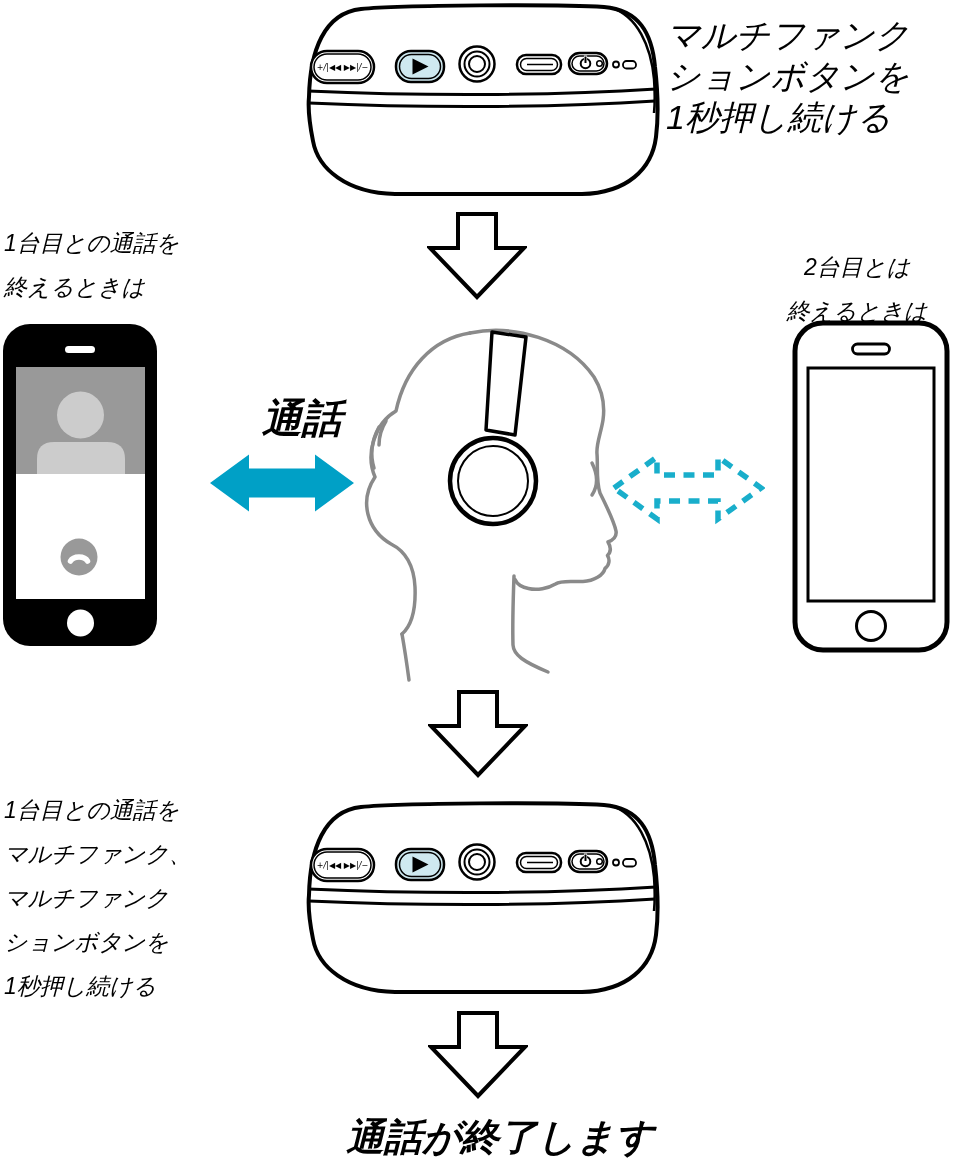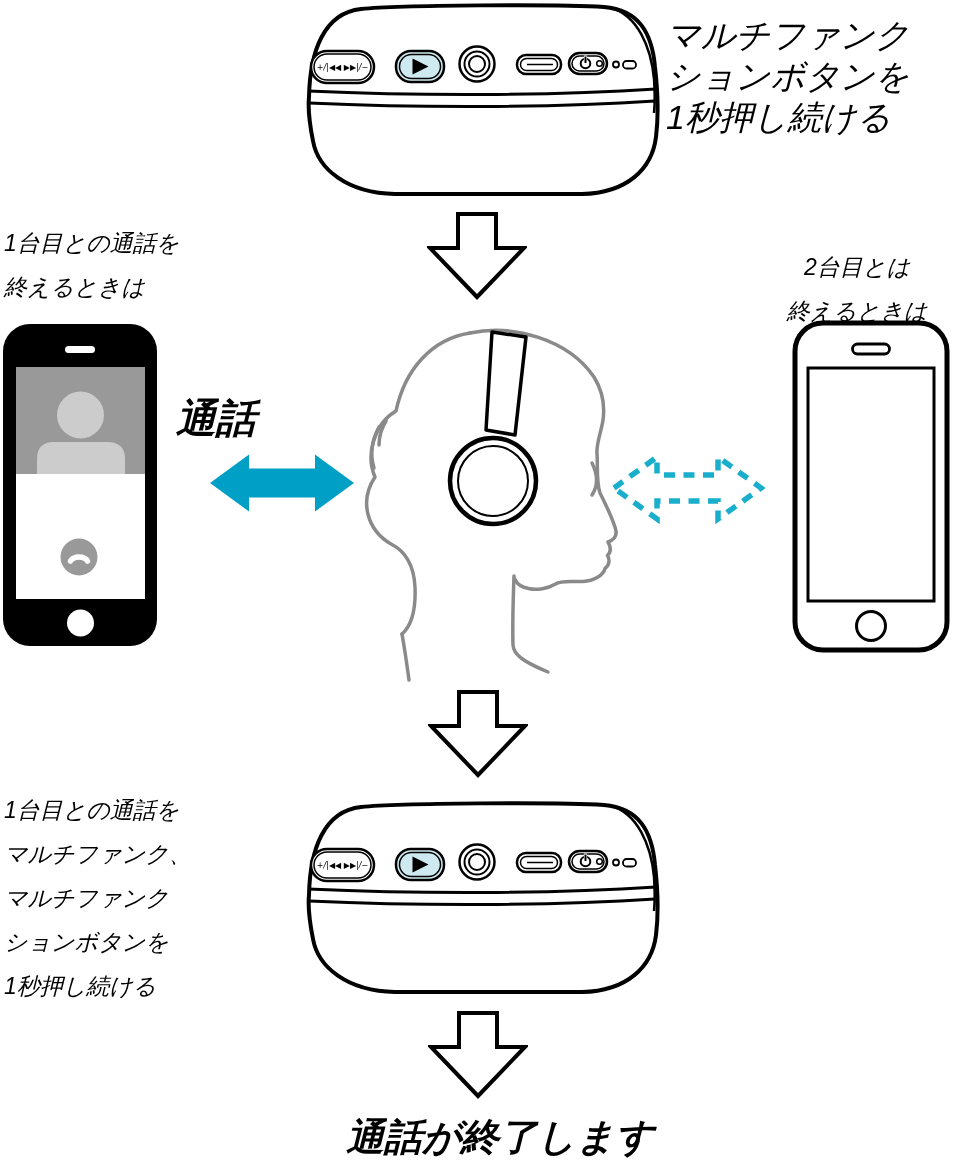--- a/index.html
+++ b/index.html
@@ -7,21 +7,21 @@
     position:relative;width:958px;height:1163px;background:#ffffff;overflow:hidden;
     font-family:"Liberation Sans","DejaVu Sans",sans-serif;color:#000;
   }
   .abs{position:absolute;font-style:italic;}
   .caption{font-size:23px;line-height:44px;color:#000;white-space:nowrap;}
   .caption .ln{display:block;}
   .caption-step1{left:666px;top:15px;width:292px;font-size:34px;line-height:41px;}
   .caption-first{left:4px;top:221px;width:280px;}
   .caption-second{left:756px;top:221px;width:202px;text-align:center;margin-top:24px;}
   .caption-step2{left:4px;top:788px;width:285px;}
-  .call-label{left:176px;top:396px;width:166px;text-align:left;font-size:40px;font-weight:bold;}
+  .call-label{left:176px;top:396px;width:166px;text-align:right;font-size:40px;font-weight:bold;}
   .result-label{left:330px;top:1112px;width:340px;text-align:center;font-size:38px;font-weight:bold;white-space:nowrap;}
   .layer1{z-index:1;} .layer2{z-index:2;}
   svg{display:block;}
 </style>
 </head>
 <body>
 
 <div class="canvas">
 
   <div class="abs layer1" style="left:299px;top:1px;width:365px;height:198px;">

